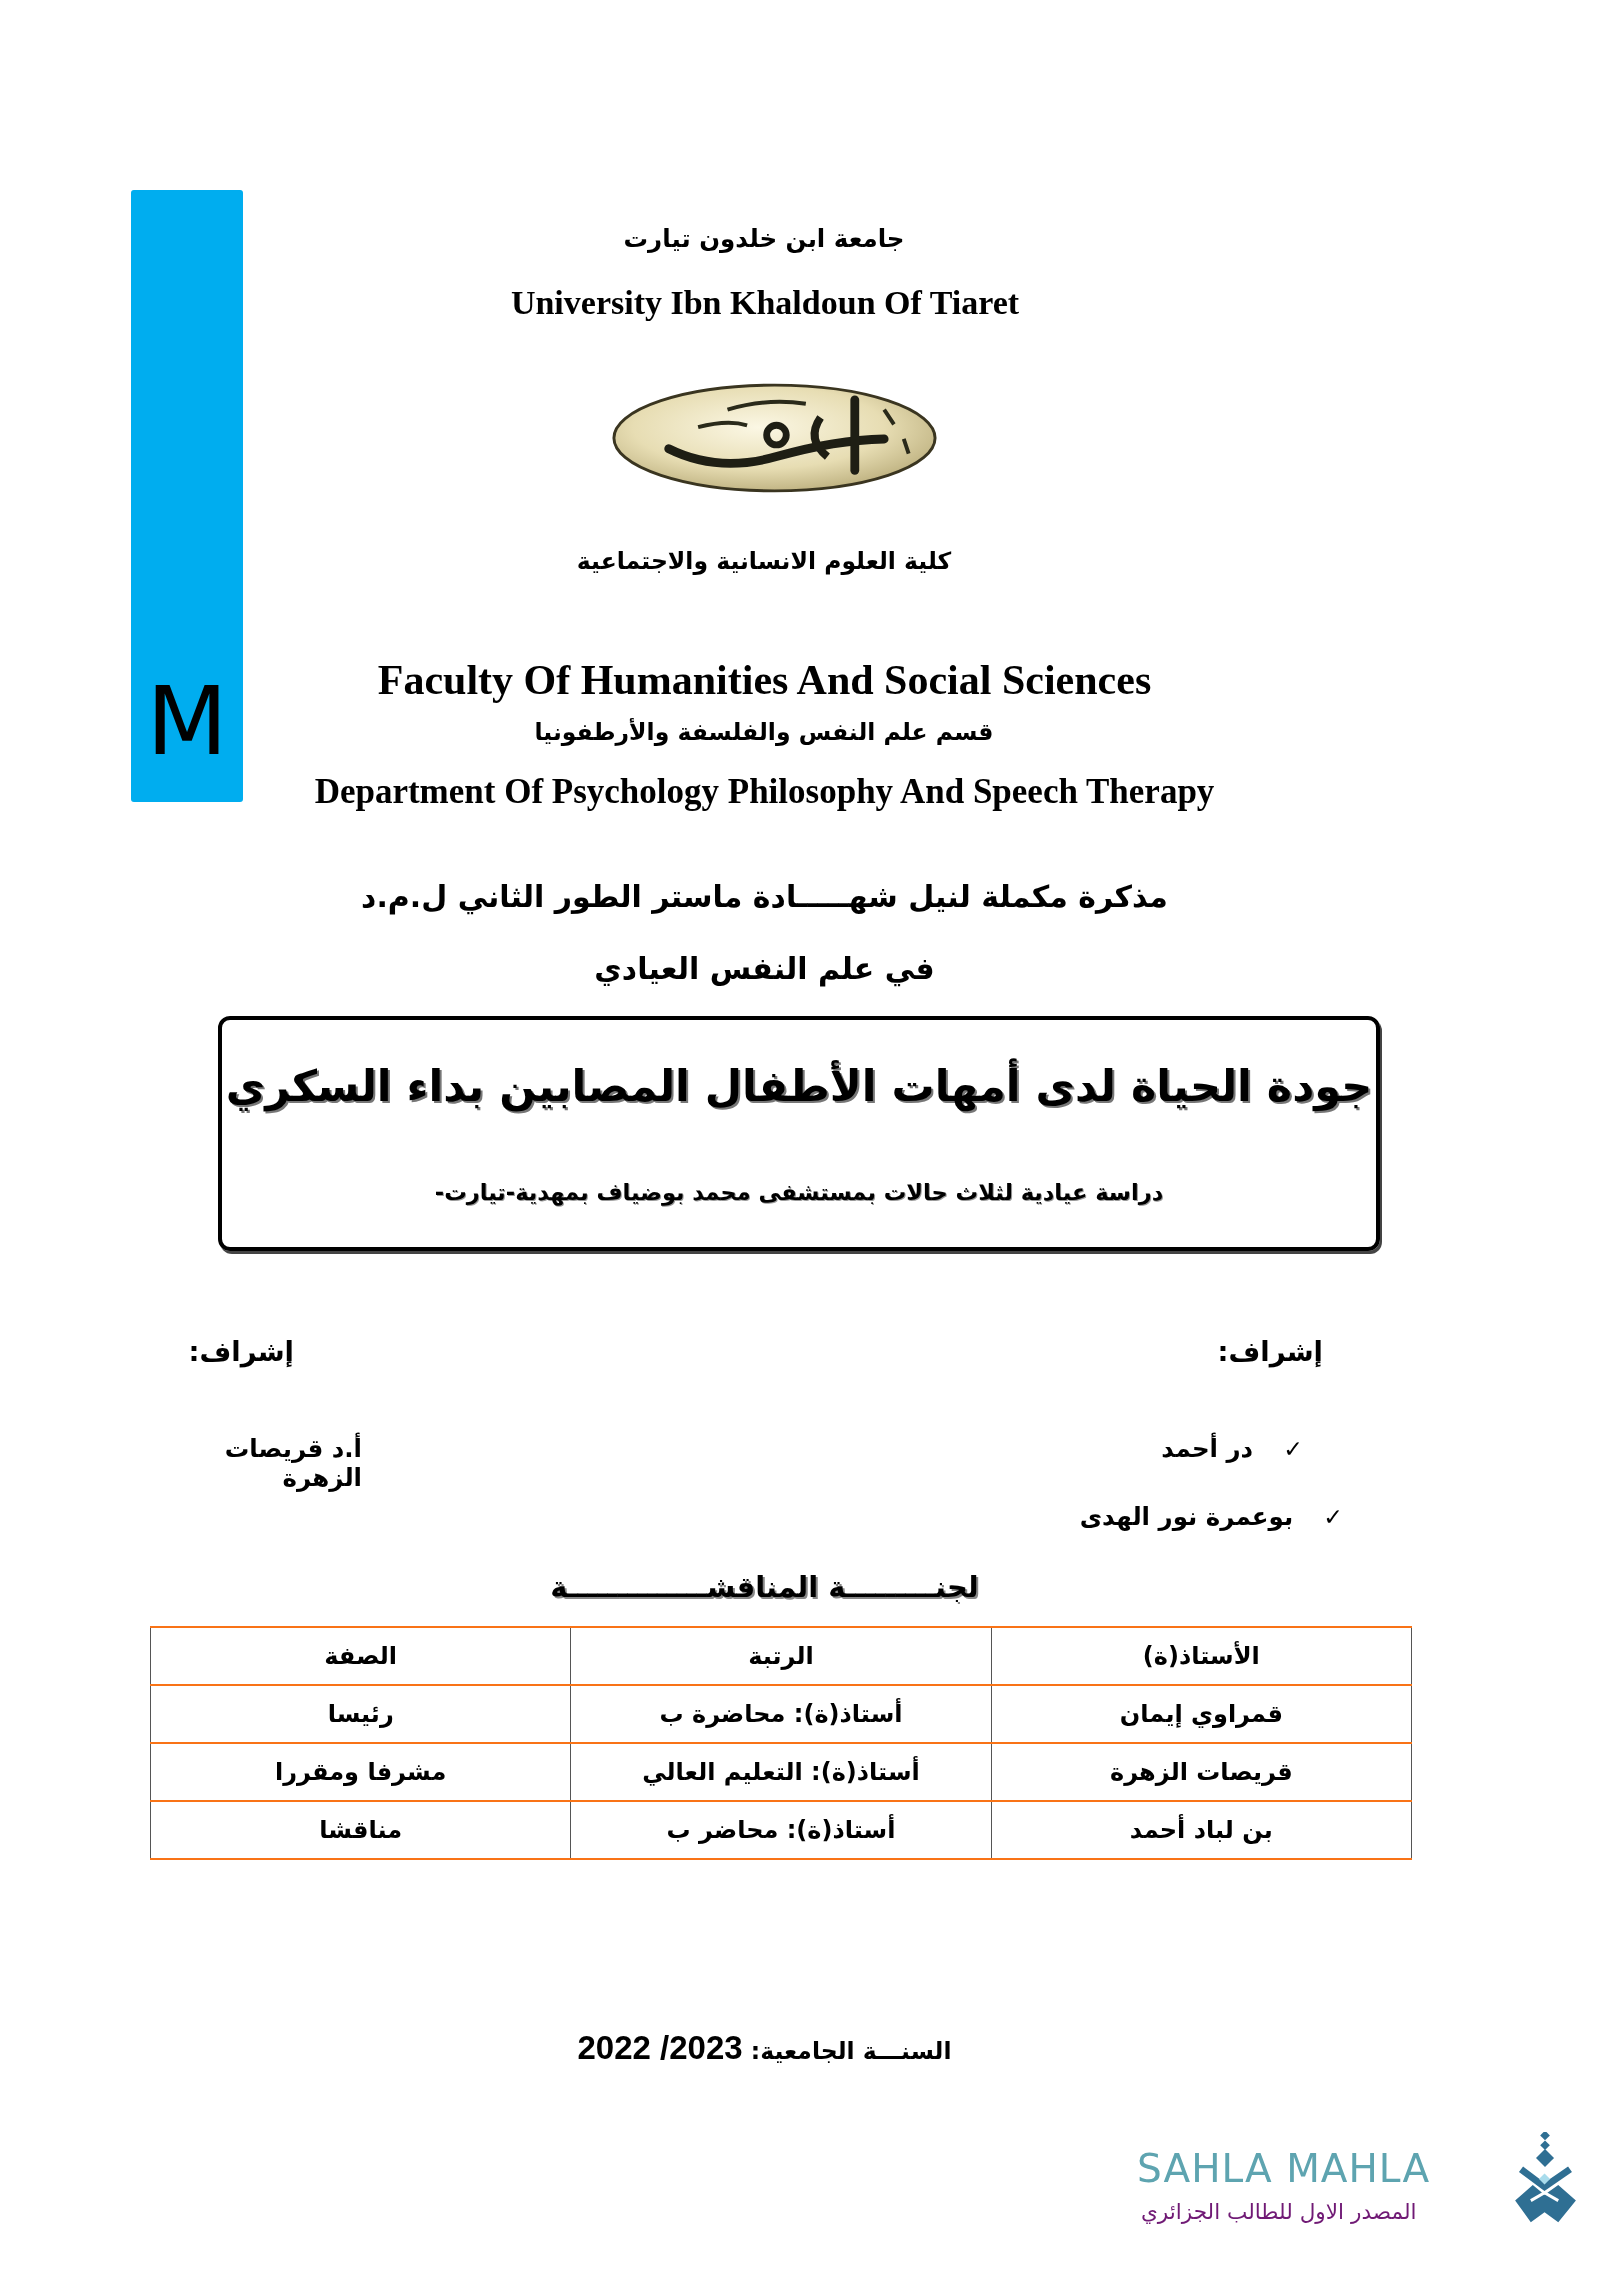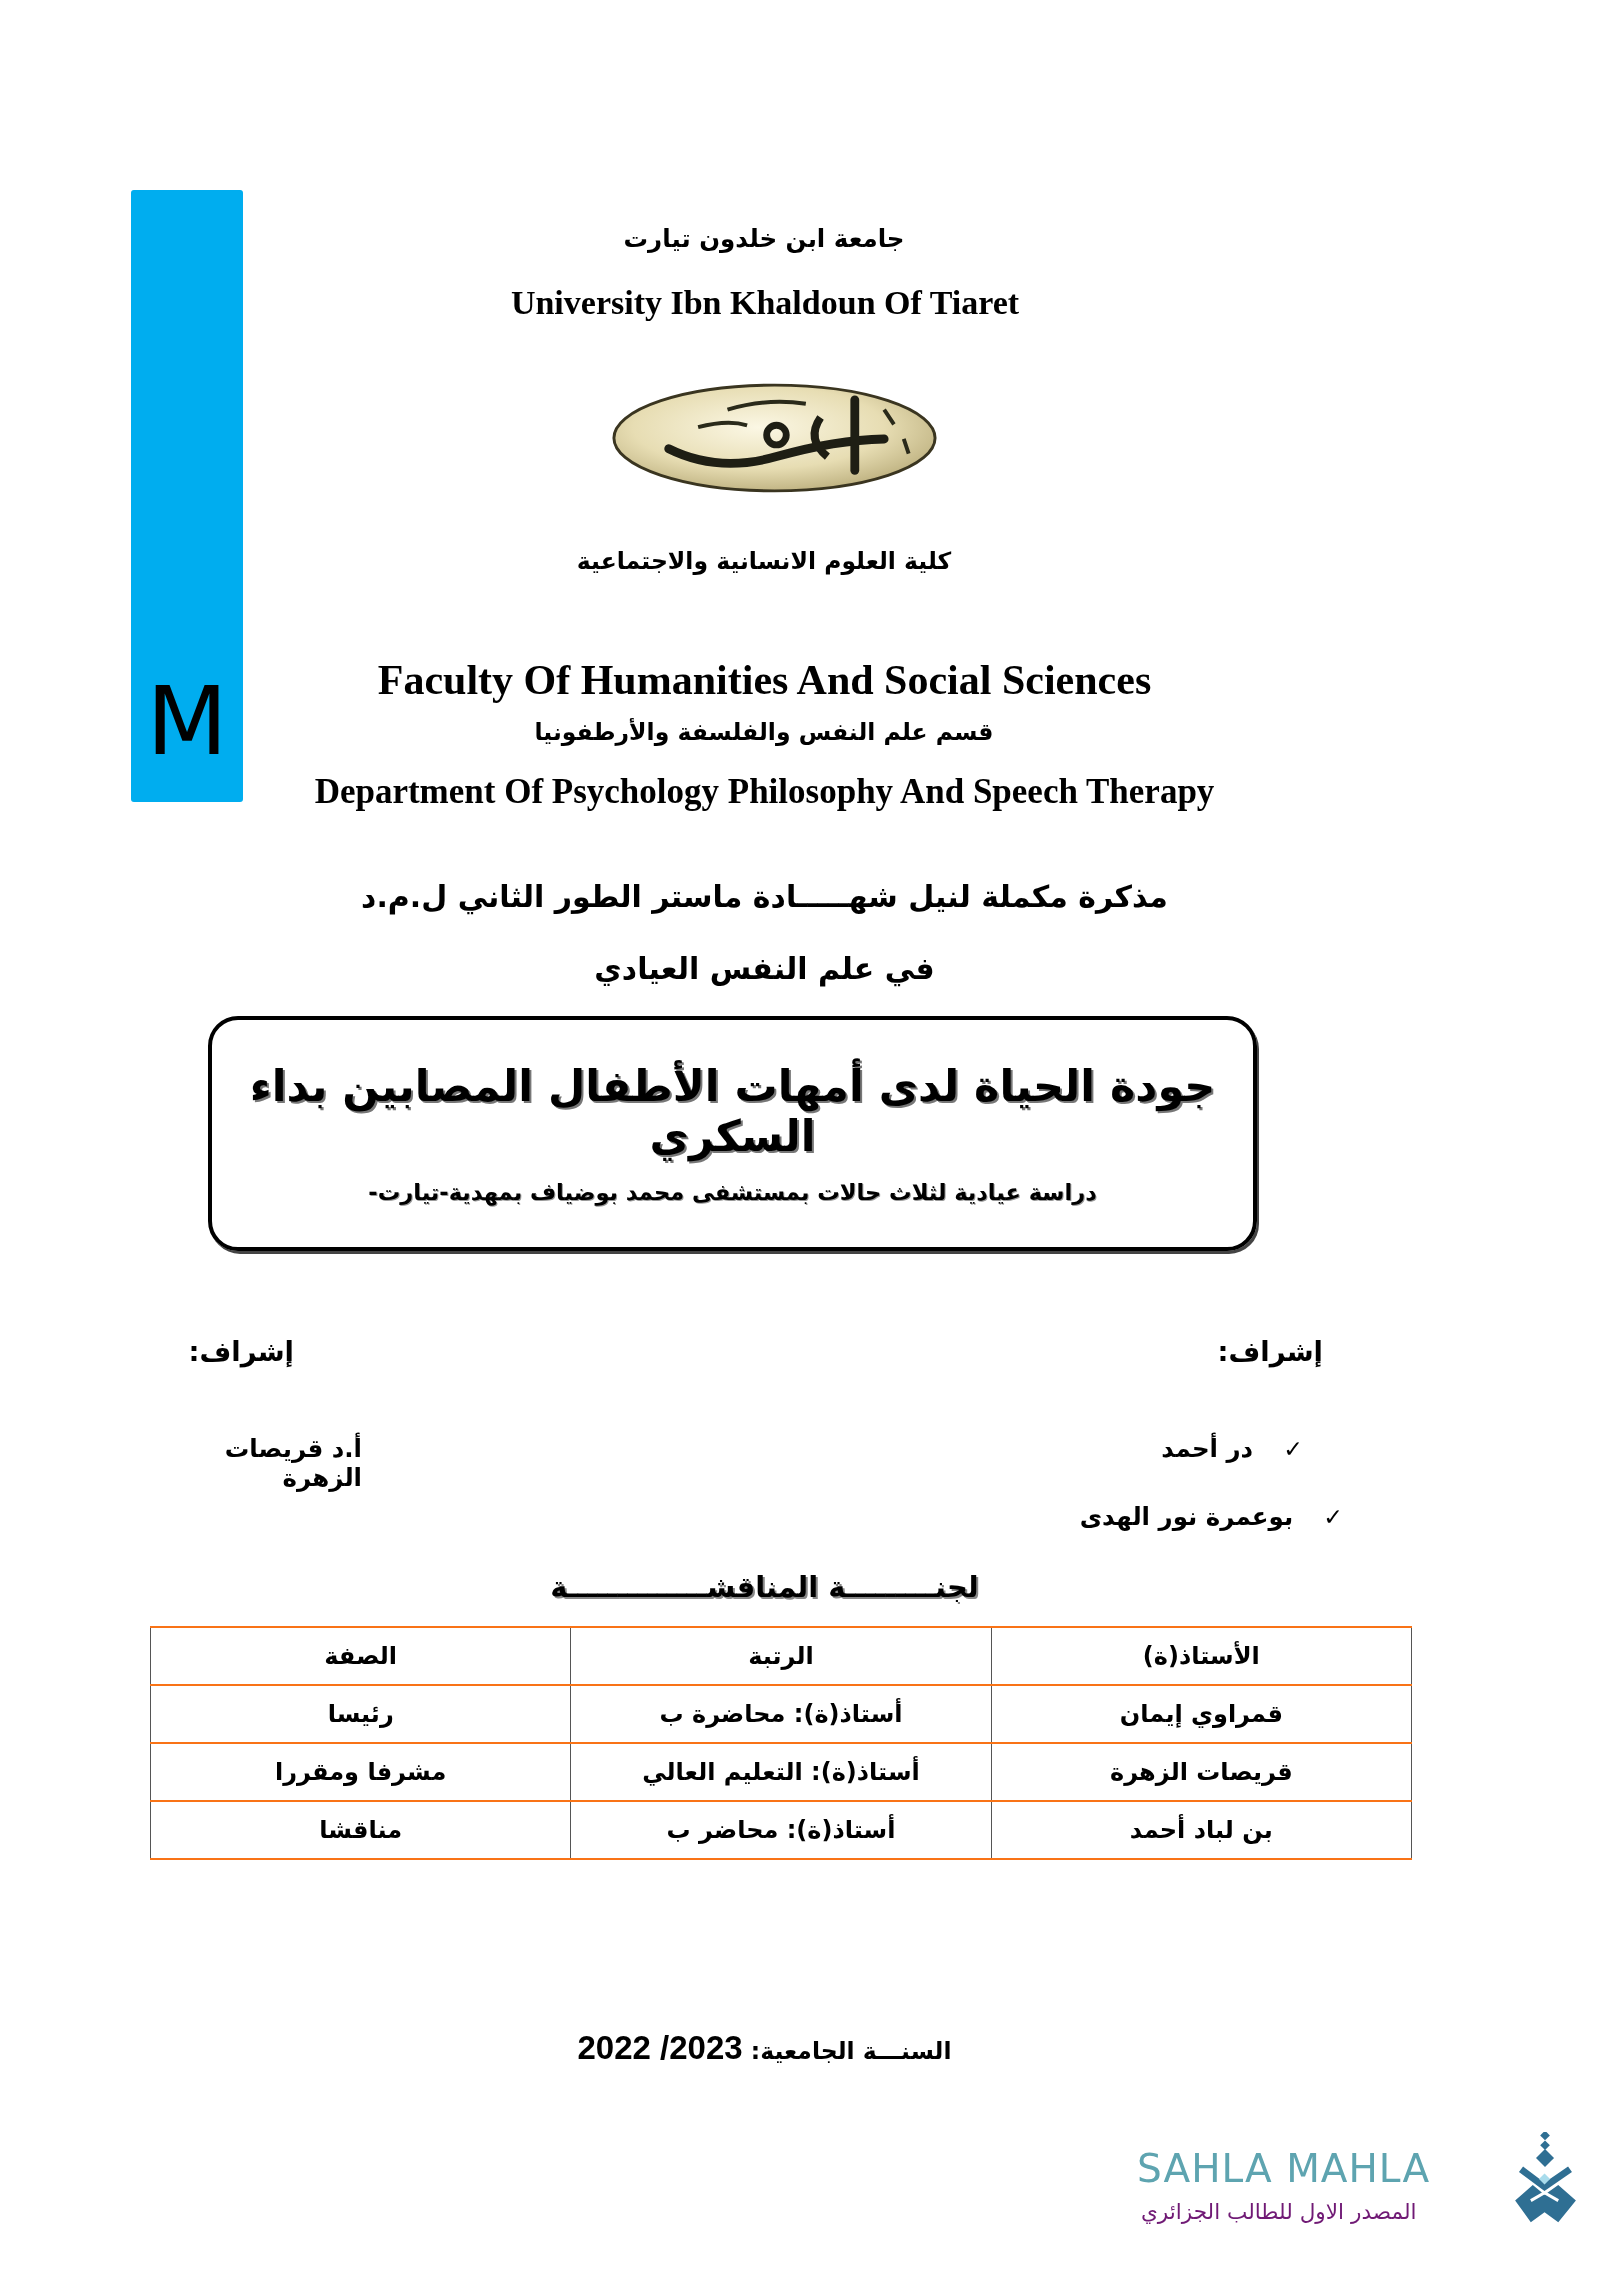--- a/index.html
+++ b/index.html
@@ -56,24 +56,24 @@
     #fac-ar { top: 547px; left: 470px; width: 588px; font-size: 23.5px; }
     #fac-en { top: 656px; left: 294px; width: 941px; font-size: 42px; }
     #dep-ar { top: 718px; left: 470px; width: 588px; font-size: 23.5px; }
     #dep-en { top: 772px; left: 235px; width: 1059px; font-size: 35px; }
 
     #thesis-line1 { top: 879px; left: 294px; width: 941px; font-size: 30px; }
     #thesis-line2 { top: 951px; left: 392px; width: 745px; font-size: 30px; }
 
     
     .title-box {
-      left: 208px; top: 1016px;
-      width: 1049px; height: 235px;
+      left: 218px; top: 1016px;
+      width: 1162px; height: 235px;
       border: 4.9px solid #000;
-      border-radius: 30px;
+      border-radius: 12px;
       box-sizing: border-box;
       box-shadow: 2px 2.9px 0 #444;
     }
     #main-title {
       position: absolute; left: 0; right: 0; top: 41px;
       text-align: center;
       font-size: 43px;
       text-shadow: 2px 2px 0 #777;
     }
     #sub-title {

